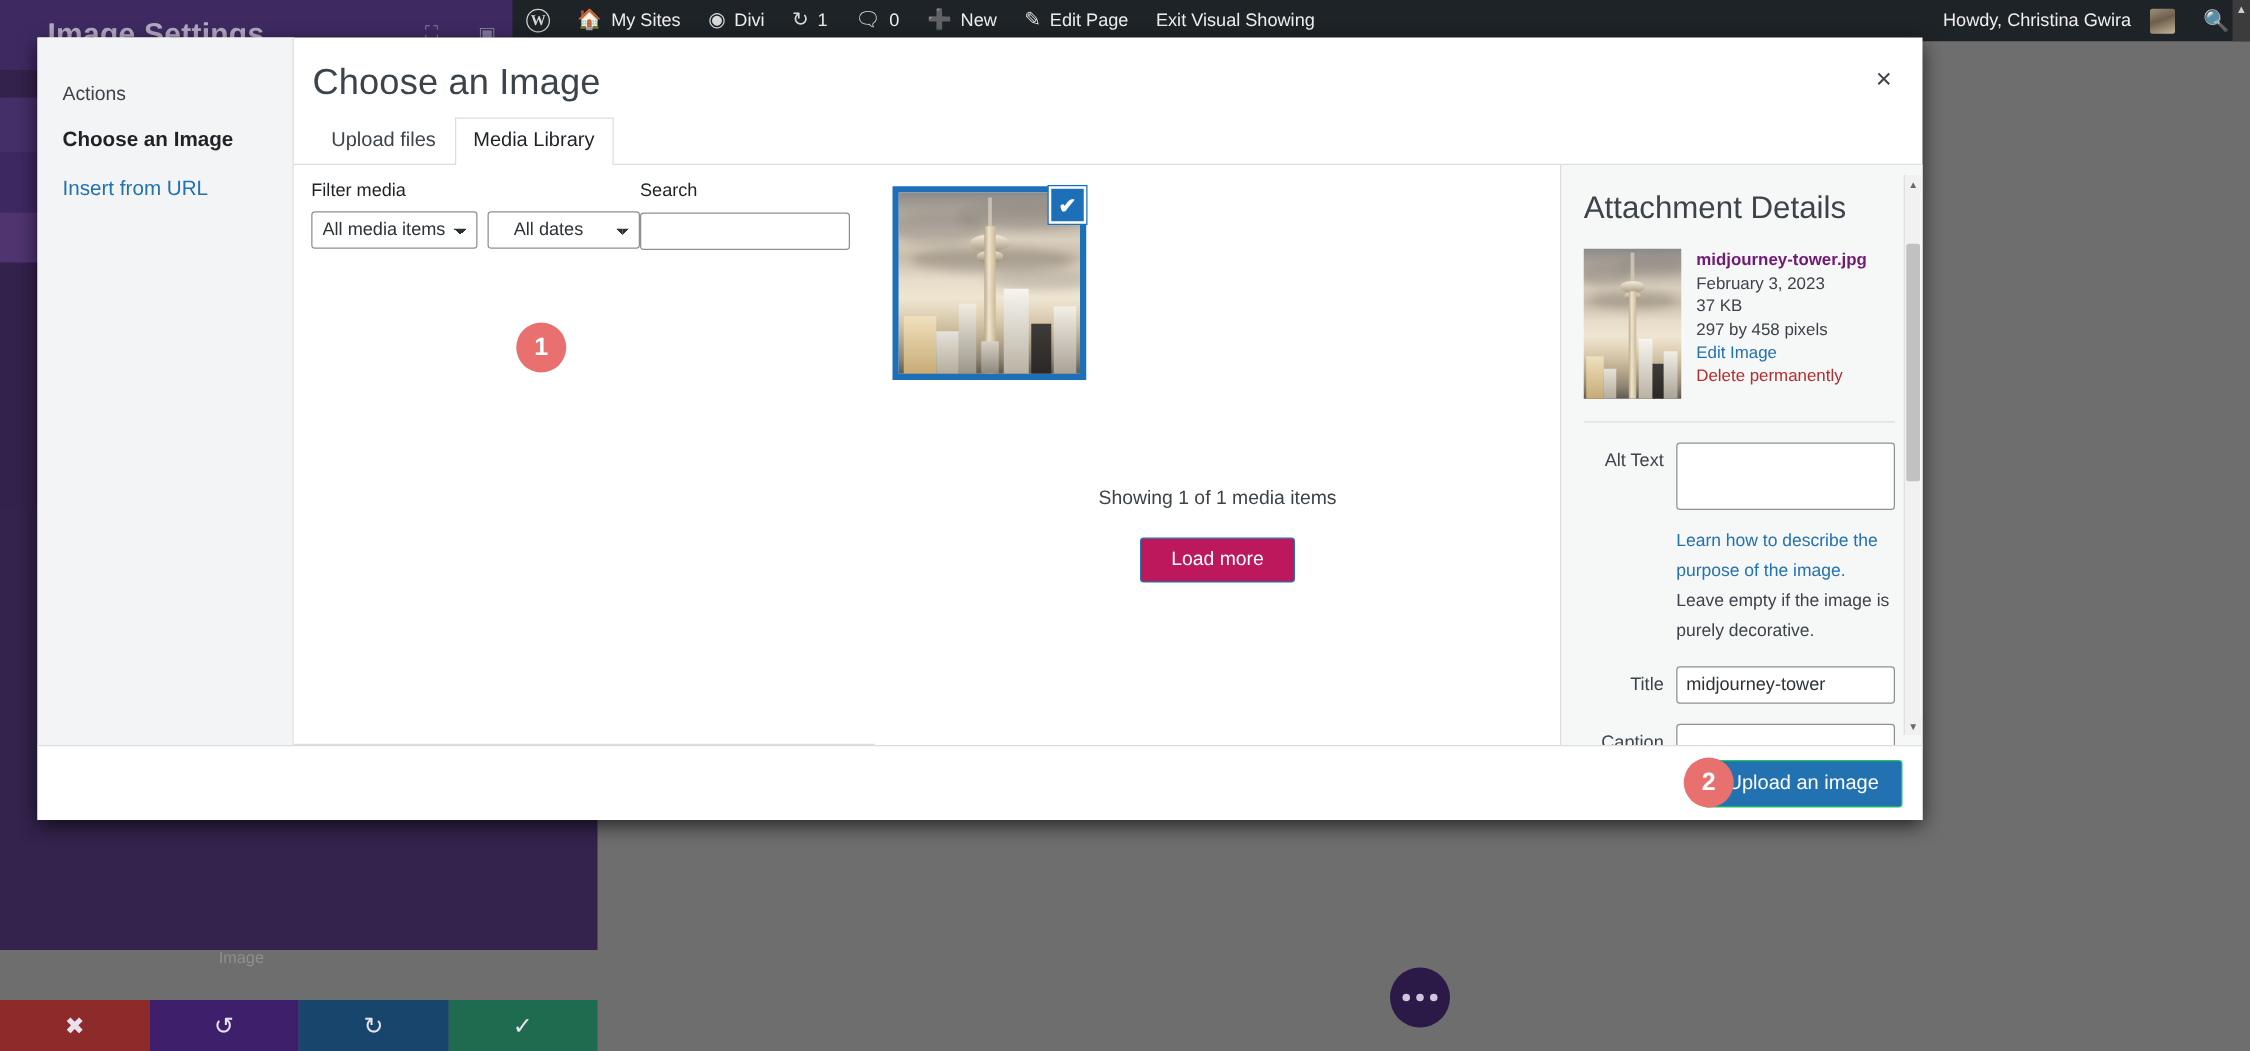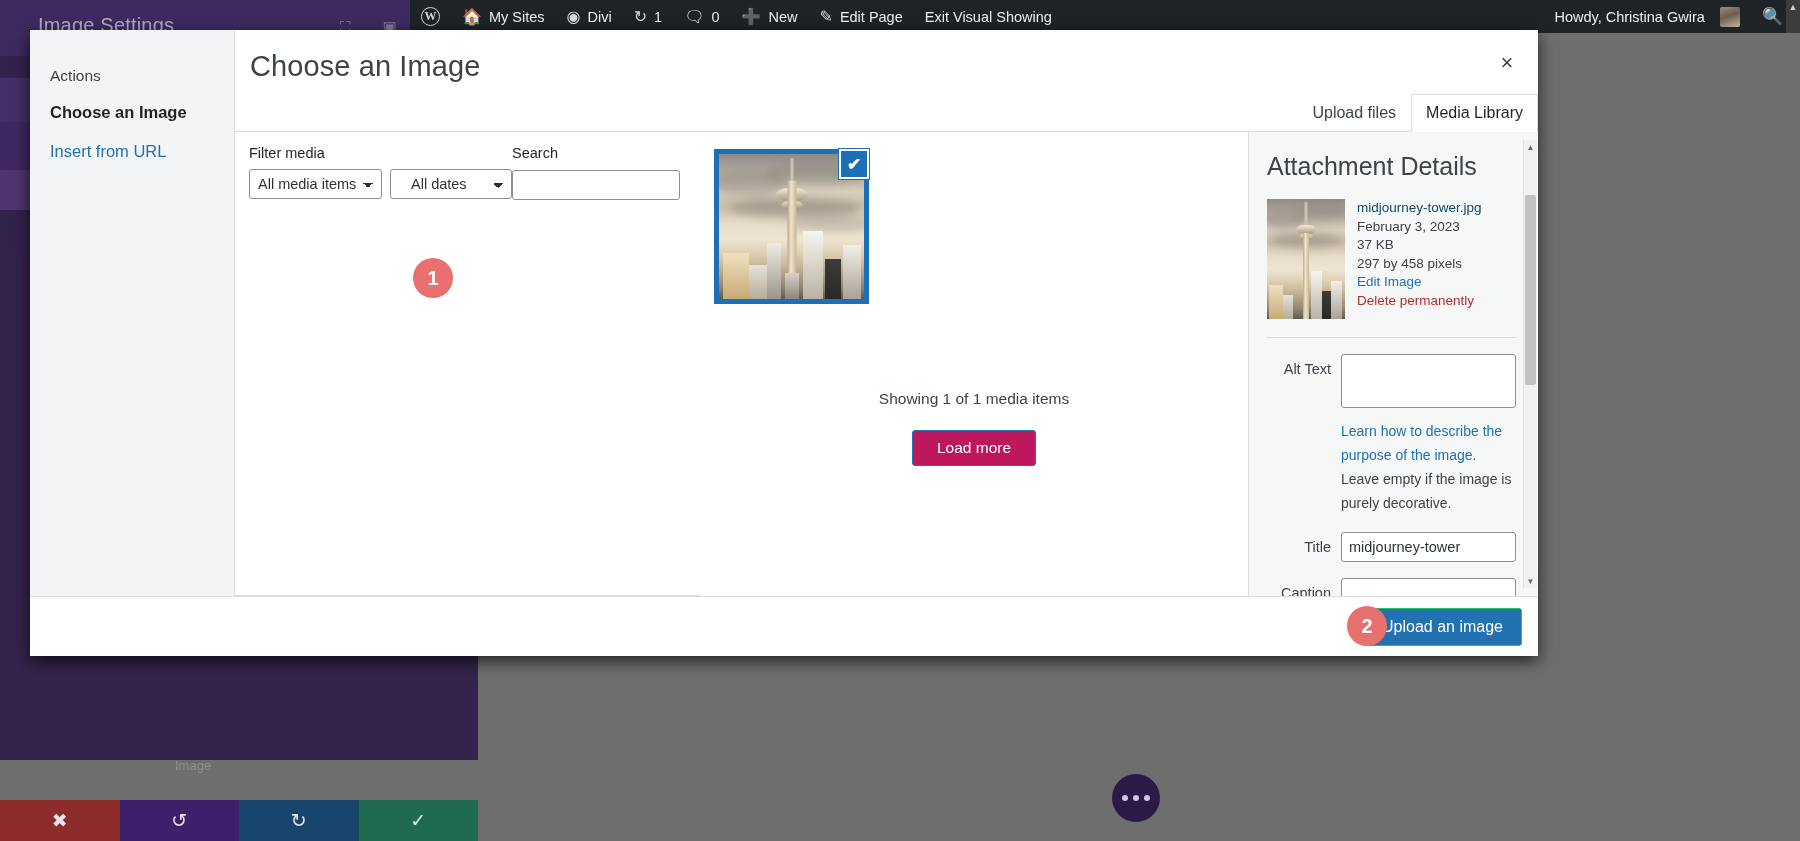--- a/index.html
+++ b/index.html
@@ -24,21 +24,21 @@
     position: absolute; left: 0; top: 0; width: 478px; height: 760px;
     background: #2e1c4a;
     opacity: .92;
   }
   .divi-panel-head {
     position: absolute; left: 0; top: 0; width: 478px; height: 56px;
     background: #3b2560;
   }
   .divi-panel-title {
     position: absolute; left: 38px; top: 14px;
-    color: #cfc6dd; font-size: 20px; font-weight: 400; letter-spacing: .2px;
+    color: #cfc6dd; font-size: 24px; font-weight: 700; letter-spacing: .2px;
     opacity: .85;
     text-align: right;
   }
   .divi-panel-icons { position: absolute; top: 18px; left: 340px; display: flex; gap: 32px; opacity: .55; }
   .divi-panel-icons span { color: #c9c0d8; font-size: 15px; }
   .divi-panel-sub {
     position: absolute; left: 0; top: 78px; width: 478px; height: 44px;
     background: #412a68;
   }
   .divi-panel-row {
@@ -119,21 +119,21 @@
   .modal-close {
     position: absolute; right: 14px; top: 16px;
     width: 34px; height: 34px; border: 0; background: transparent;
     color: #3c434a; font-size: 22px; line-height: 1; cursor: pointer;
   }
 
   .modal-tabs {
     display: flex; align-items: flex-end; gap: 0;
     padding: 10px 0 0 15px;
     border-bottom: 1px solid #dddddd;
-    position: relative; z-index: 2; justify-content: flex-end;
+    position: relative; z-index: 2;
   }
   .tab {
     font-size: 16px; color: #3c434a; padding: 9px 14px 10px 14px;
     border: 1px solid transparent; border-bottom: 0; cursor: pointer;
     background: transparent; margin-bottom: -1px;
   }
   .tab.active {
     background: #fff; border-color: #dddddd; color: #1d2327;
   }
 
@@ -271,21 +271,21 @@
   .att-thumb {
     width: 78px; height: 120px; flex-shrink: 0;
     background:
       linear-gradient(180deg,
         #8d8a87 0%, #b3aba0 12%, #d9cfbe 26%, #c9bda9 36%,
         #e6dcc9 48%, #efe6d2 58%, #e2d5bb 66%, #cfc0a2 74%,
         #b5a68a 82%, #8c8370 92%, #5e5a50 100%);
     position: relative; overflow: hidden;
   }
   .att-meta { font-size: 13.5px; line-height: 1.37; color: #3c434a; min-width: 0; }
-  .att-filename { font-weight: 400; color: #0c4a6e; word-break: break-all; }
+  .att-filename { font-weight: 700; color: #701a75; word-break: break-all; }
   .att-link { color: #2271b1; display: block; cursor: pointer; }
   .att-delete { color: #b32d2e; display: block; cursor: pointer; }
 
   .field-row { display: flex; align-items: flex-start; gap: 10px; margin-top: 16px; }
   .field-label {
     width: 64px; flex-shrink: 0; text-align: right;
     font-size: 14.5px; color: #3c434a; padding-top: 7px;
   }
   .field-control { flex: 1; min-width: 0; }
   .wp-textarea {

